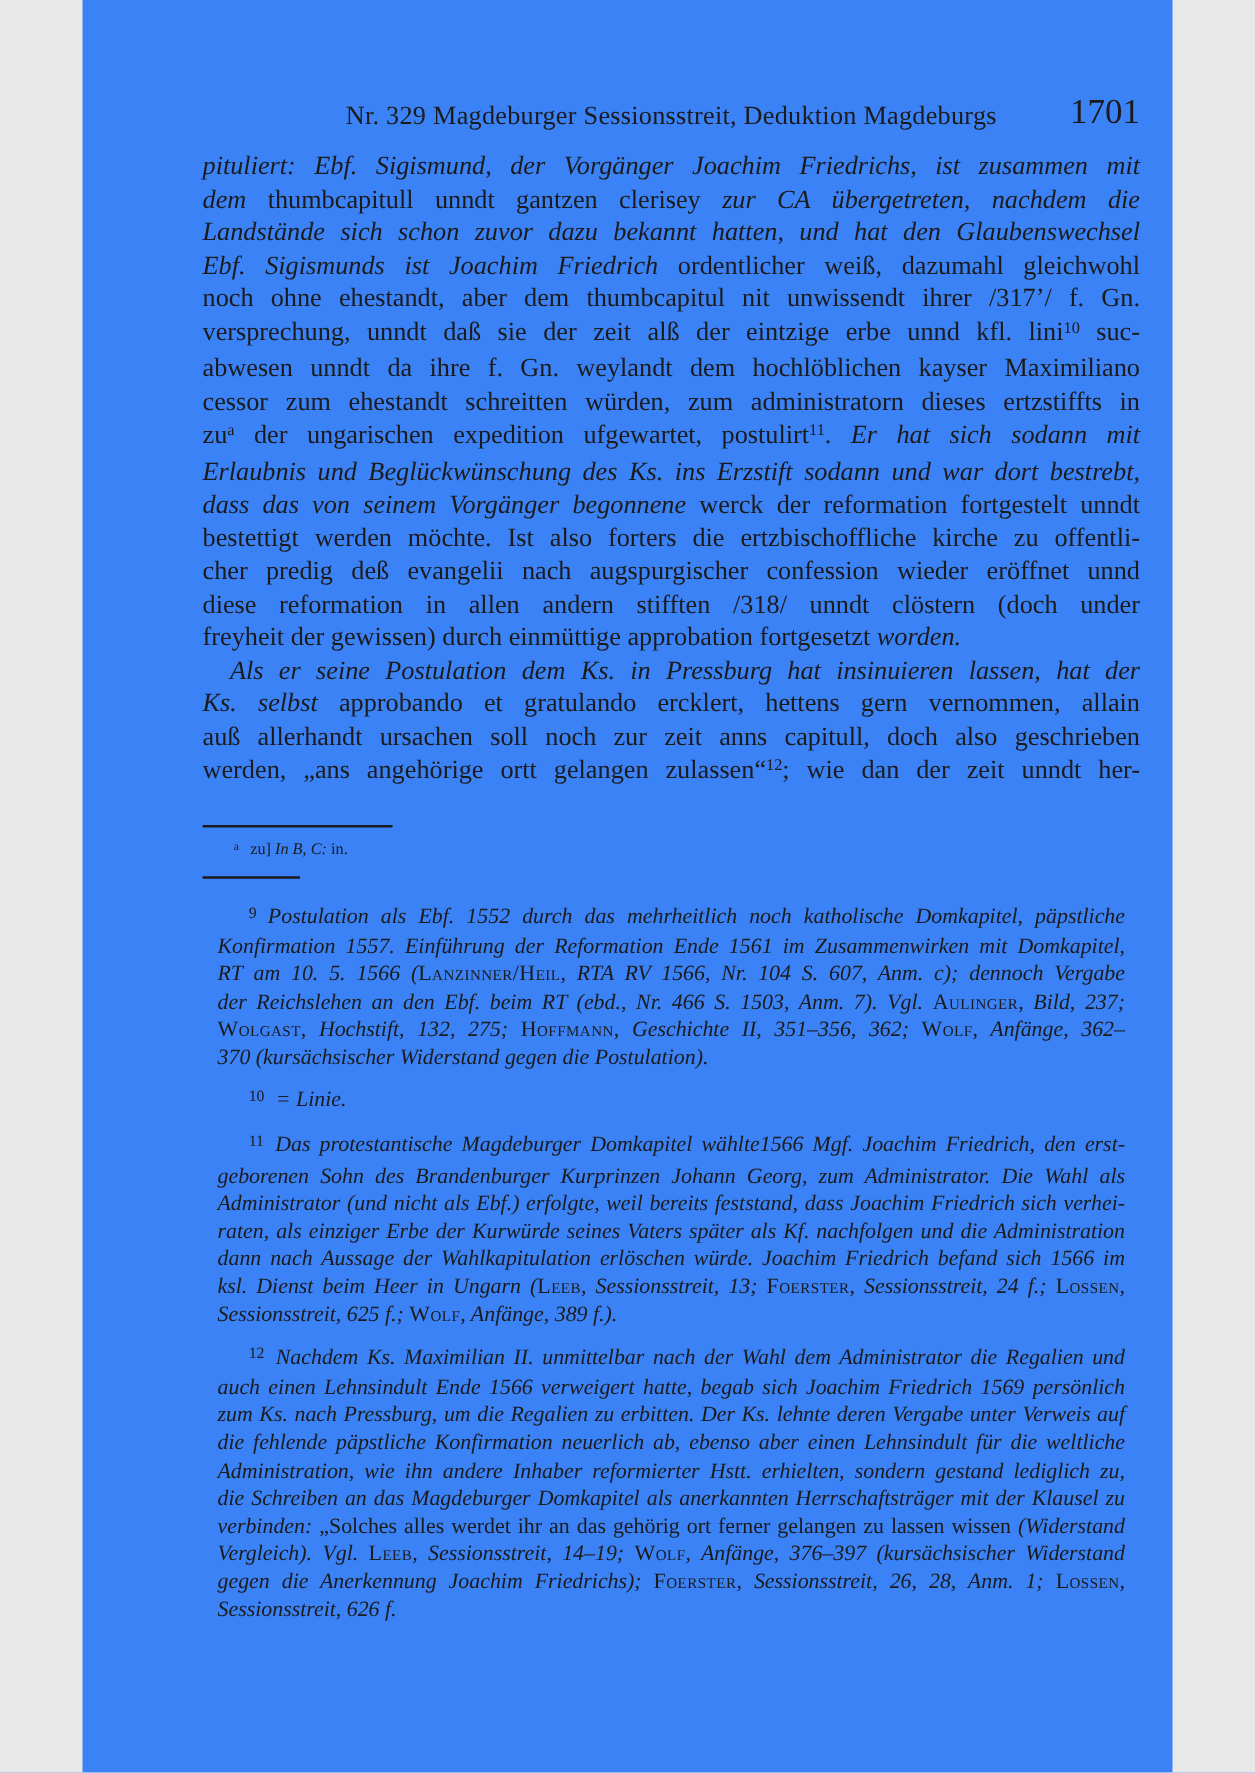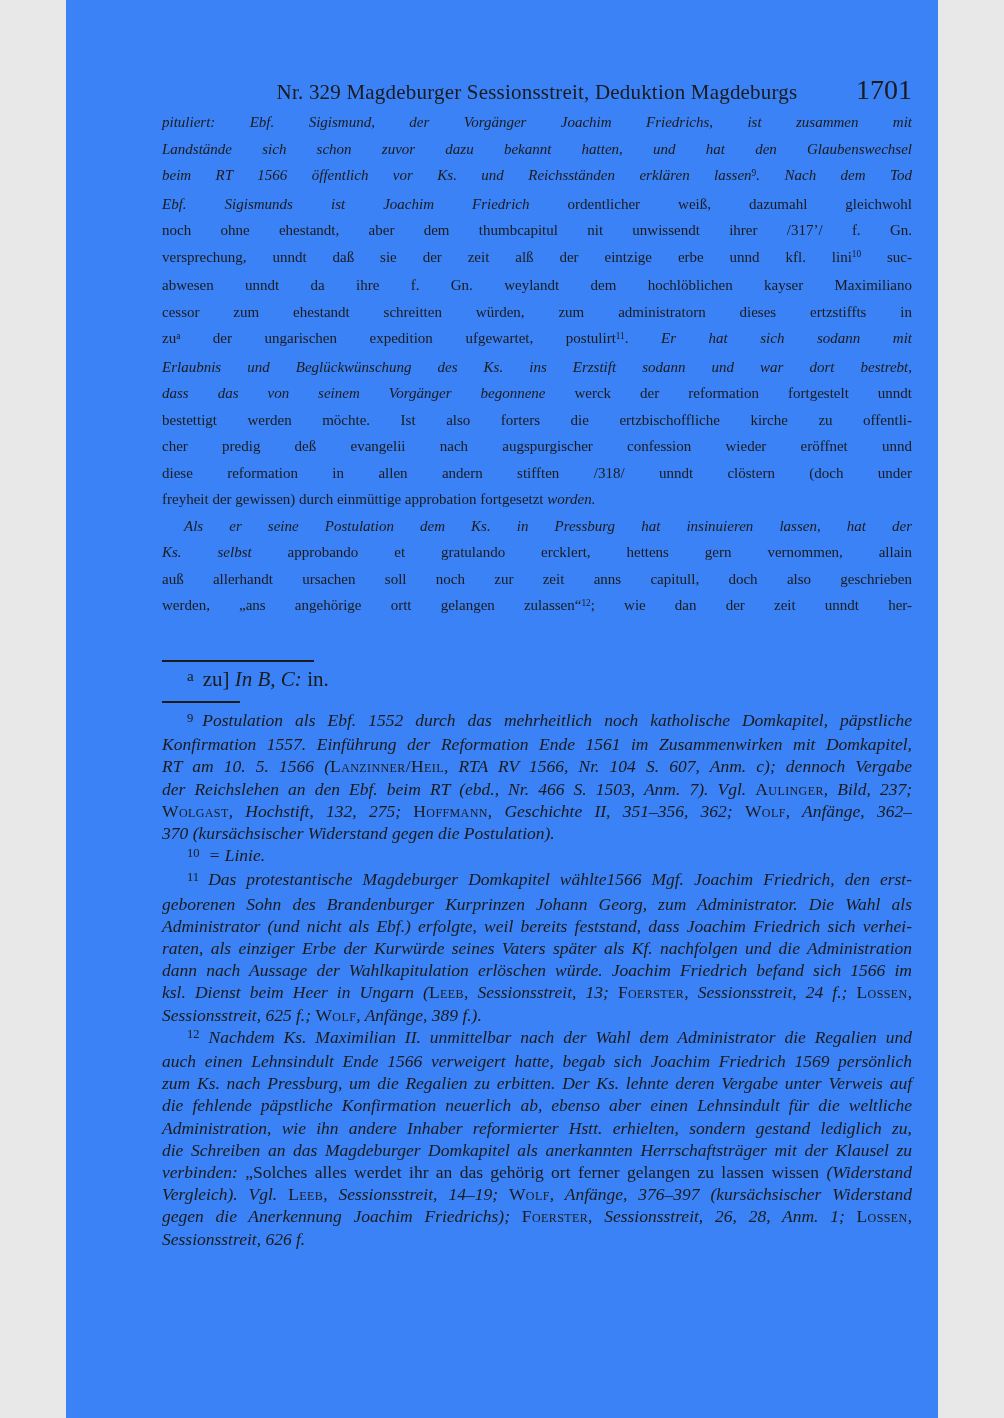--- a/index.html
+++ b/index.html
@@ -8,48 +8,48 @@
     width:872px;height:1418px;
     margin:0 auto;
     background:#3b82f6;
     color:#1b1b1b;
     font-family:Liberation Serif, serif;
     overflow:hidden;
   }
   .running-header{position:absolute;left:96px;top:80px;width:750px;height:32px;}
   .header-title{text-align:center;font-size:21px;letter-spacing:0.2px;}
   .page-number{position:absolute;right:0;top:-6px;font-size:28px;}
-  .body-text{position:absolute;left:96px;top:109px;width:750px;font-size:15px;line-height:26.5px;}
+  .body-text{position:absolute;left:96px;top:119px;width:750px;font-size:21px;line-height:26.5px;}
   .tline{text-align:justify;text-align-last:justify;white-space:normal;}
   .tline.last{text-align-last:left;}
   .run-r{font-style:normal;}
   .run-i{font-style:italic;}
   .run-sc{font-style:normal;font-variant:small-caps;letter-spacing:0.4px;}
   .run-sup{font-size:62%;position:relative;top:-0.45em;font-style:normal;}
   .run-num{font-size:72%;position:relative;top:-0.35em;font-style:normal;margin-right:9px;}
   .sep{position:absolute;left:96px;border-top:2px solid #1b1b1b;height:0;}
   .sep-a{top:660px;width:152px;}
   .sep-fn{top:701px;width:78px;}
-  .note-a{position:absolute;left:96px;top:668px;width:750px;font-size:21px;line-height:22px;}
+  .note-a{position:absolute;left:96px;top:668px;width:750px;font-size:13px;line-height:22px;}
   .footnotes{position:absolute;left:96px;top:709px;width:750px;font-size:17.5px;line-height:22.2px;}
-  .footnote{margin:0;}
+  .footnote{margin:12px;}
 </style>
 </head>
 <body>
 
 <div class="page">
   <div class="running-header">
     <div class="header-title">Nr. 329 Magdeburger Sessionsstreit, Deduktion Magdeburgs</div>
     <div class="page-number">1701</div>
   </div>
 
   <div class="body-text">
       <div class="tline"><span class="run-i">pituliert: Ebf. Sigismund, der Vorgänger Joachim Friedrichs, ist zusammen mit</span></div>
+      <div class="tline"><span class="run-i">dem </span><span class="run-r">thumbcapitull unndt gantzen clerisey </span><span class="run-i">zur CA übergetreten, nachdem die</span></div>
       <div class="tline"><span class="run-i">Landstände sich schon zuvor dazu bekannt hatten, und hat den Glaubenswechsel</span></div>
-      <div class="tline"><span class="run-i">beim RT 1566 öffentlich vor Ks. und Reichsständen erklären lassen</span><span class="run-sup">9</span><span class="run-i">. Nach dem Tod</span></div>
       <div class="tline"><span class="run-i">Ebf. Sigismunds ist Joachim Friedrich </span><span class="run-r">ordentlicher weiß, dazumahl gleichwohl</span></div>
       <div class="tline"><span class="run-r">noch ohne ehestandt, aber dem thumbcapitul nit unwissendt ihrer /317’/ f. Gn.</span></div>
       <div class="tline"><span class="run-r">versprechung, unndt daß sie der zeit alß der eintzige erbe unnd kfl. lini</span><span class="run-sup">10</span><span class="run-r"> suc-</span></div>
       <div class="tline"><span class="run-r">abwesen unndt da ihre f. Gn. weylandt dem hochlöblichen kayser Maximiliano</span></div>
       <div class="tline"><span class="run-r">cessor zum ehestandt schreitten würden, zum administratorn dieses ertzstiffts in</span></div>
       <div class="tline"><span class="run-r">zu</span><span class="run-sup">a</span><span class="run-r"> der ungarischen expedition ufgewartet, postulirt</span><span class="run-sup">11</span><span class="run-r">. </span><span class="run-i">Er hat sich sodann mit</span></div>
       <div class="tline"><span class="run-i">Erlaubnis und Beglückwünschung des Ks. ins Erzstift sodann und war dort bestrebt,</span></div>
       <div class="tline"><span class="run-i">dass das von seinem Vorgänger begonnene </span><span class="run-r">werck der reformation fortgestelt unndt</span></div>
       <div class="tline"><span class="run-r">bestettigt werden möchte. Ist also forters die ertzbischoffliche kirche zu offentli-</span></div>
       <div class="tline"><span class="run-r">cher predig deß evangelii nach augspurgischer confession wieder eröffnet unnd</span></div>

